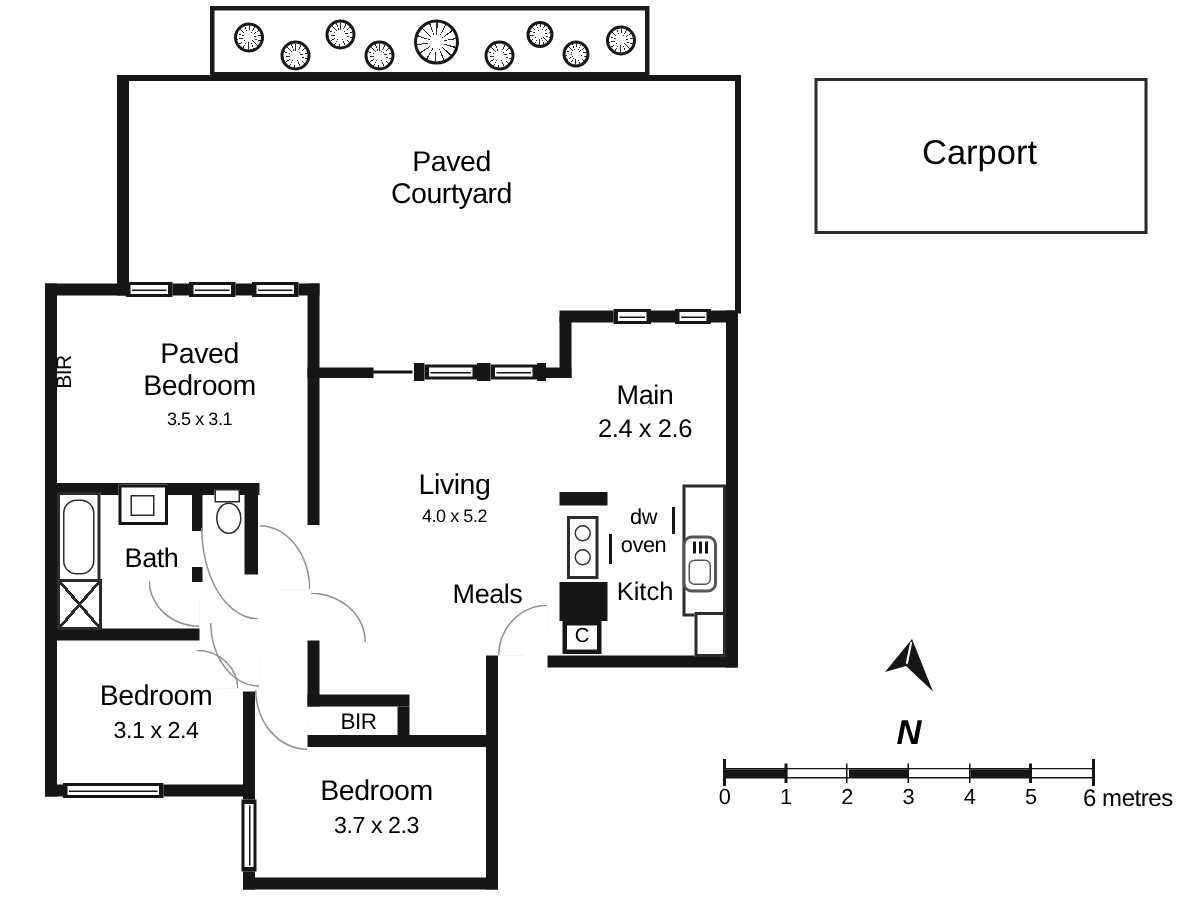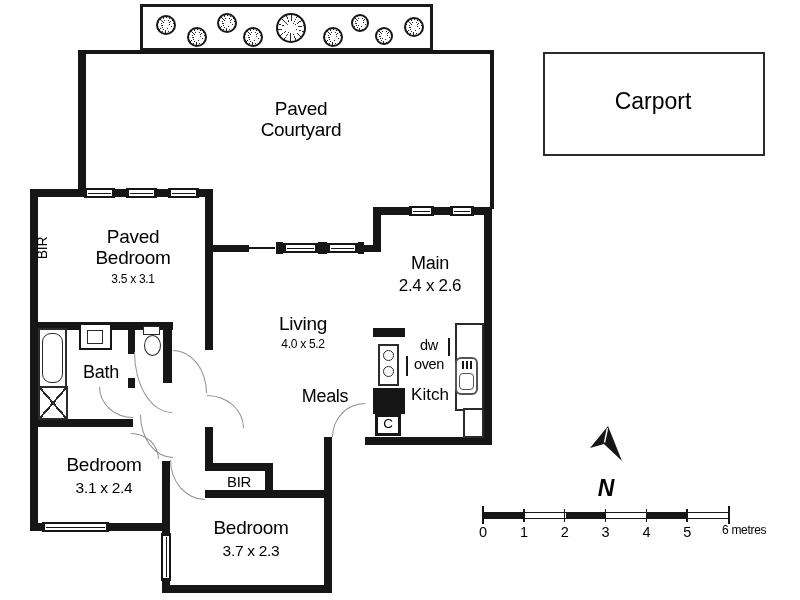--- a/index.html
+++ b/index.html
@@ -213,14 +213,14 @@
       <div class="abs tick" style="left: 604.75px; top: 509px; width: 1.5px; height: 13px;"></div>
       <div class="abs tick" style="left: 645.583px; top: 509px; width: 1.5px; height: 13px;"></div>
       <div class="abs tick" style="left: 686.417px; top: 509px; width: 1.5px; height: 13px;"></div>
       <div class="num" style="left: 468px; top: 524px;">0</div>
       <div class="num" style="left: 508.833px; top: 524px;">1</div>
       <div class="num" style="left: 549.667px; top: 524px;">2</div>
       <div class="num" style="left: 590.5px; top: 524px;">3</div>
       <div class="num" style="left: 631.333px; top: 524px;">4</div>
       <div class="num" style="left: 672.167px; top: 524px;">5</div>
     </div>
-  <div class="abs label" style="left:722px;top:524px;text-align:right;font-size:12px;letter-spacing:-0.3px;">6 metres</div>
+  <div class="abs label" style="left:722px;top:524px;text-align:right;font-size:16px;letter-spacing:-0.3px;">6 metres</div>
 </div>
 
 </body></html>

